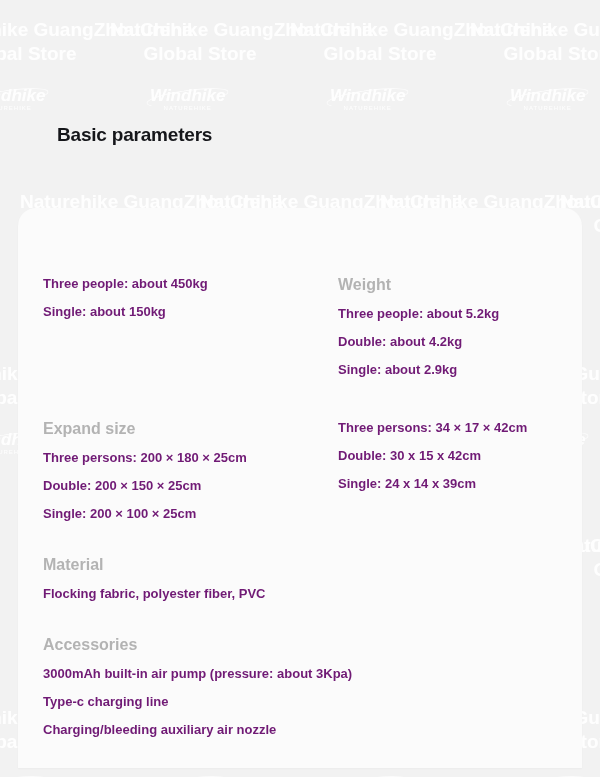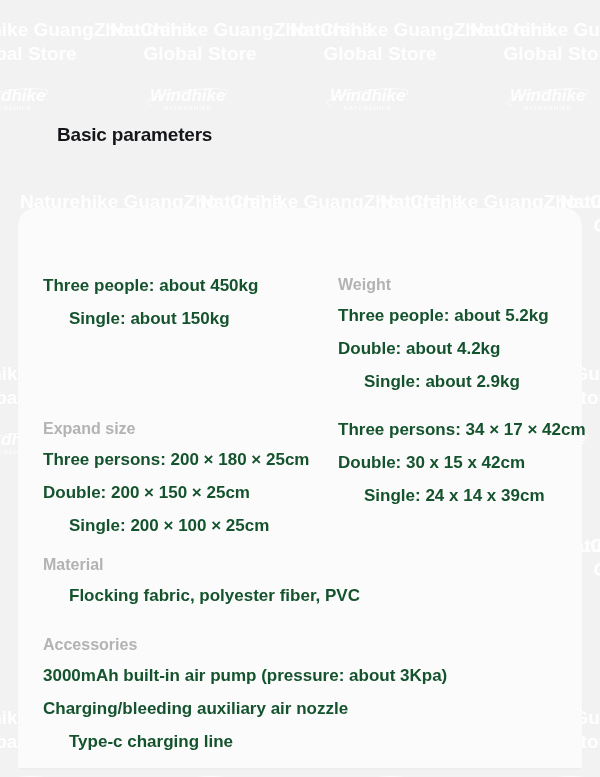--- a/index.html
+++ b/index.html
@@ -94,27 +94,27 @@
   .spec-group {
     position: absolute;
   }
   .group-label {
     font-size: 16px;
     font-weight: bold;
     color: #b3b3b3;
     margin-bottom: 12px;
   }
   .group-line {
-    font-size: 17px;
-    font-weight: bold;
-    color: #14532d;
+    font-size: 13px;
+    font-weight: bold;
+    color: #701a75;
     margin-bottom: 13px;
     white-space: nowrap;
   }
-  .group-line:last-child { margin-bottom: 0; margin-left: 26px; }
+  .group-line:last-child { margin-bottom: 0; }
 
   .col-left  { left: 25px; }
   .col-right { left: 320px; }
 
   .row-1 { top: 68px; }
   .row-2 { top: 212px; }
   .row-3 { top: 348px; }
   .row-4 { top: 428px; }
 </style>
 </head>
@@ -213,18 +213,18 @@
     </div>
 
     <div class="spec-group col-left row-3">
       <div class="group-label">Material</div>
       <div class="group-line">Flocking fabric, polyester fiber, PVC</div>
     </div>
 
     <div class="spec-group col-left row-4">
       <div class="group-label">Accessories</div>
       <div class="group-line">3000mAh built-in air pump (pressure: about 3Kpa)</div>
+      <div class="group-line">Type-c charging line</div>
       <div class="group-line">Charging/bleeding auxiliary air nozzle</div>
-      <div class="group-line">Type-c charging line</div>
     </div>
 
   </div>
 </div>
 
 </body></html>

